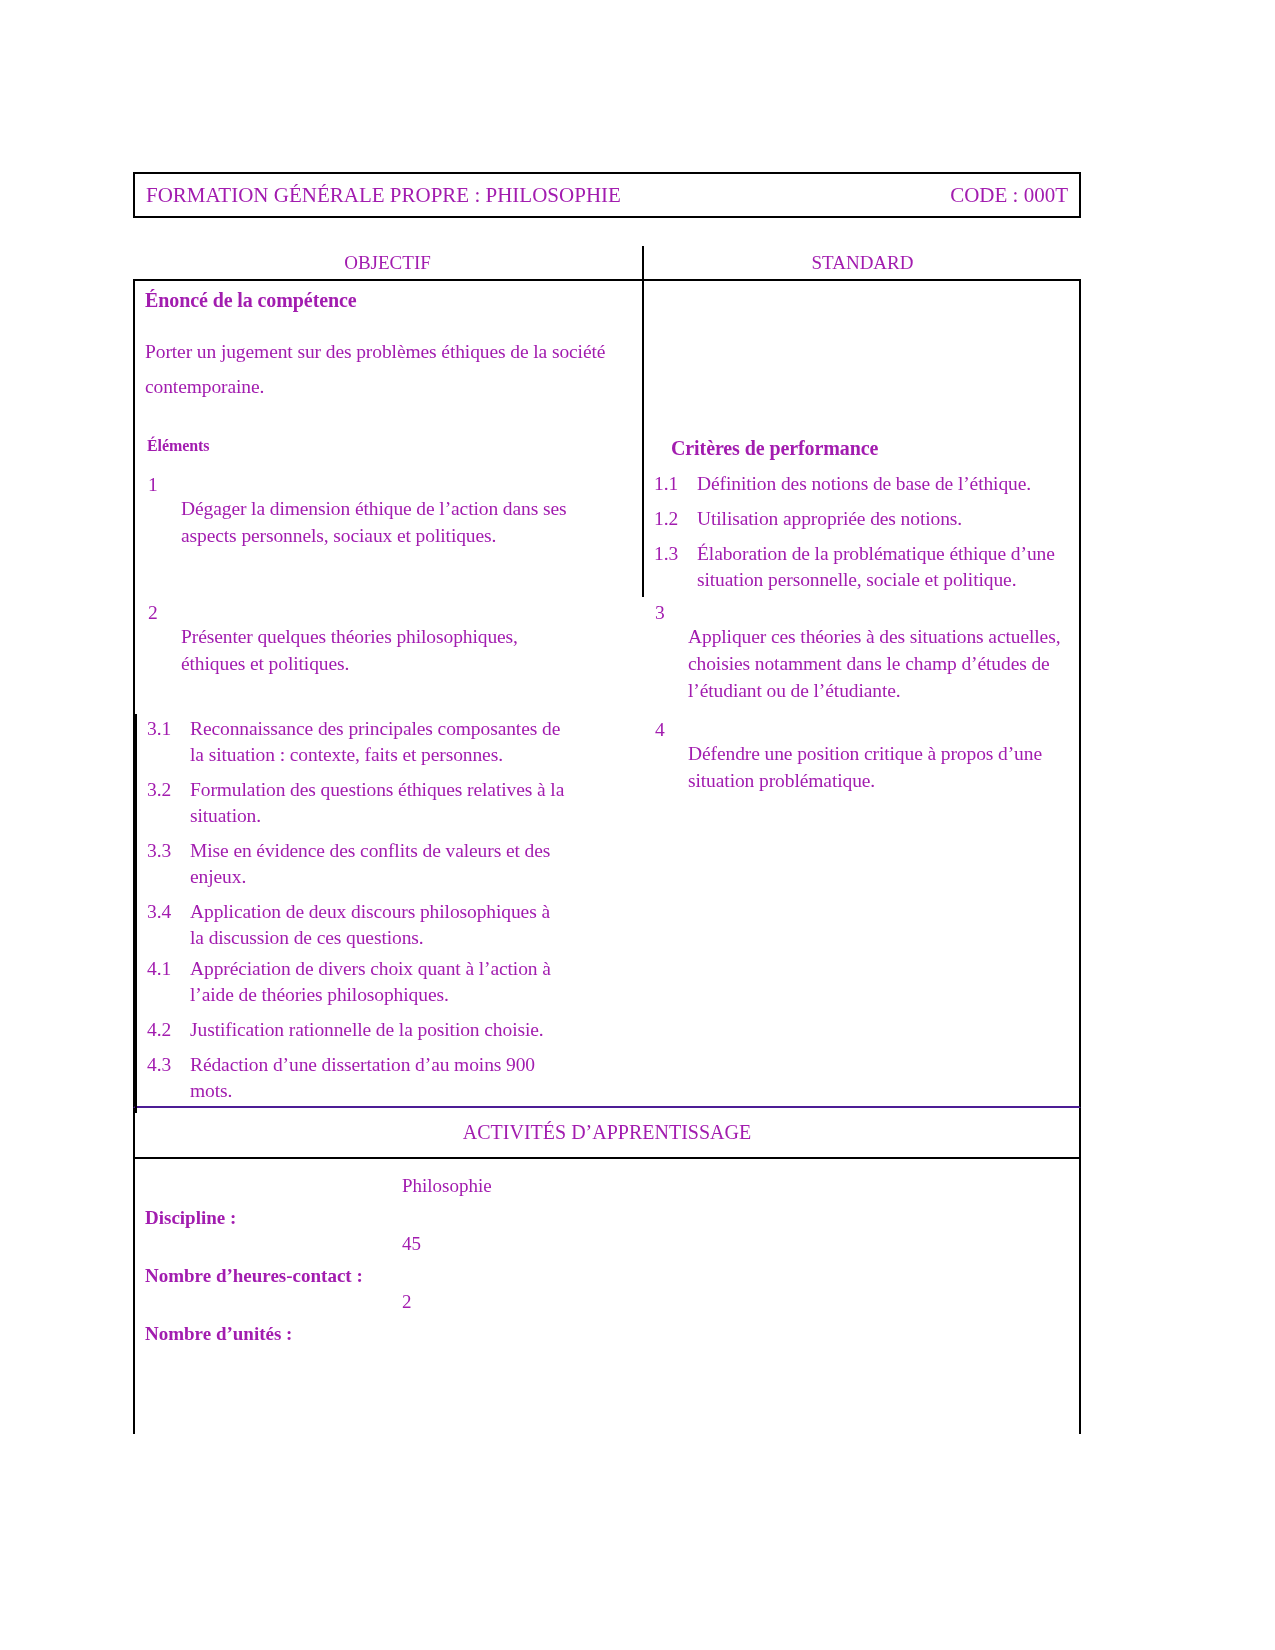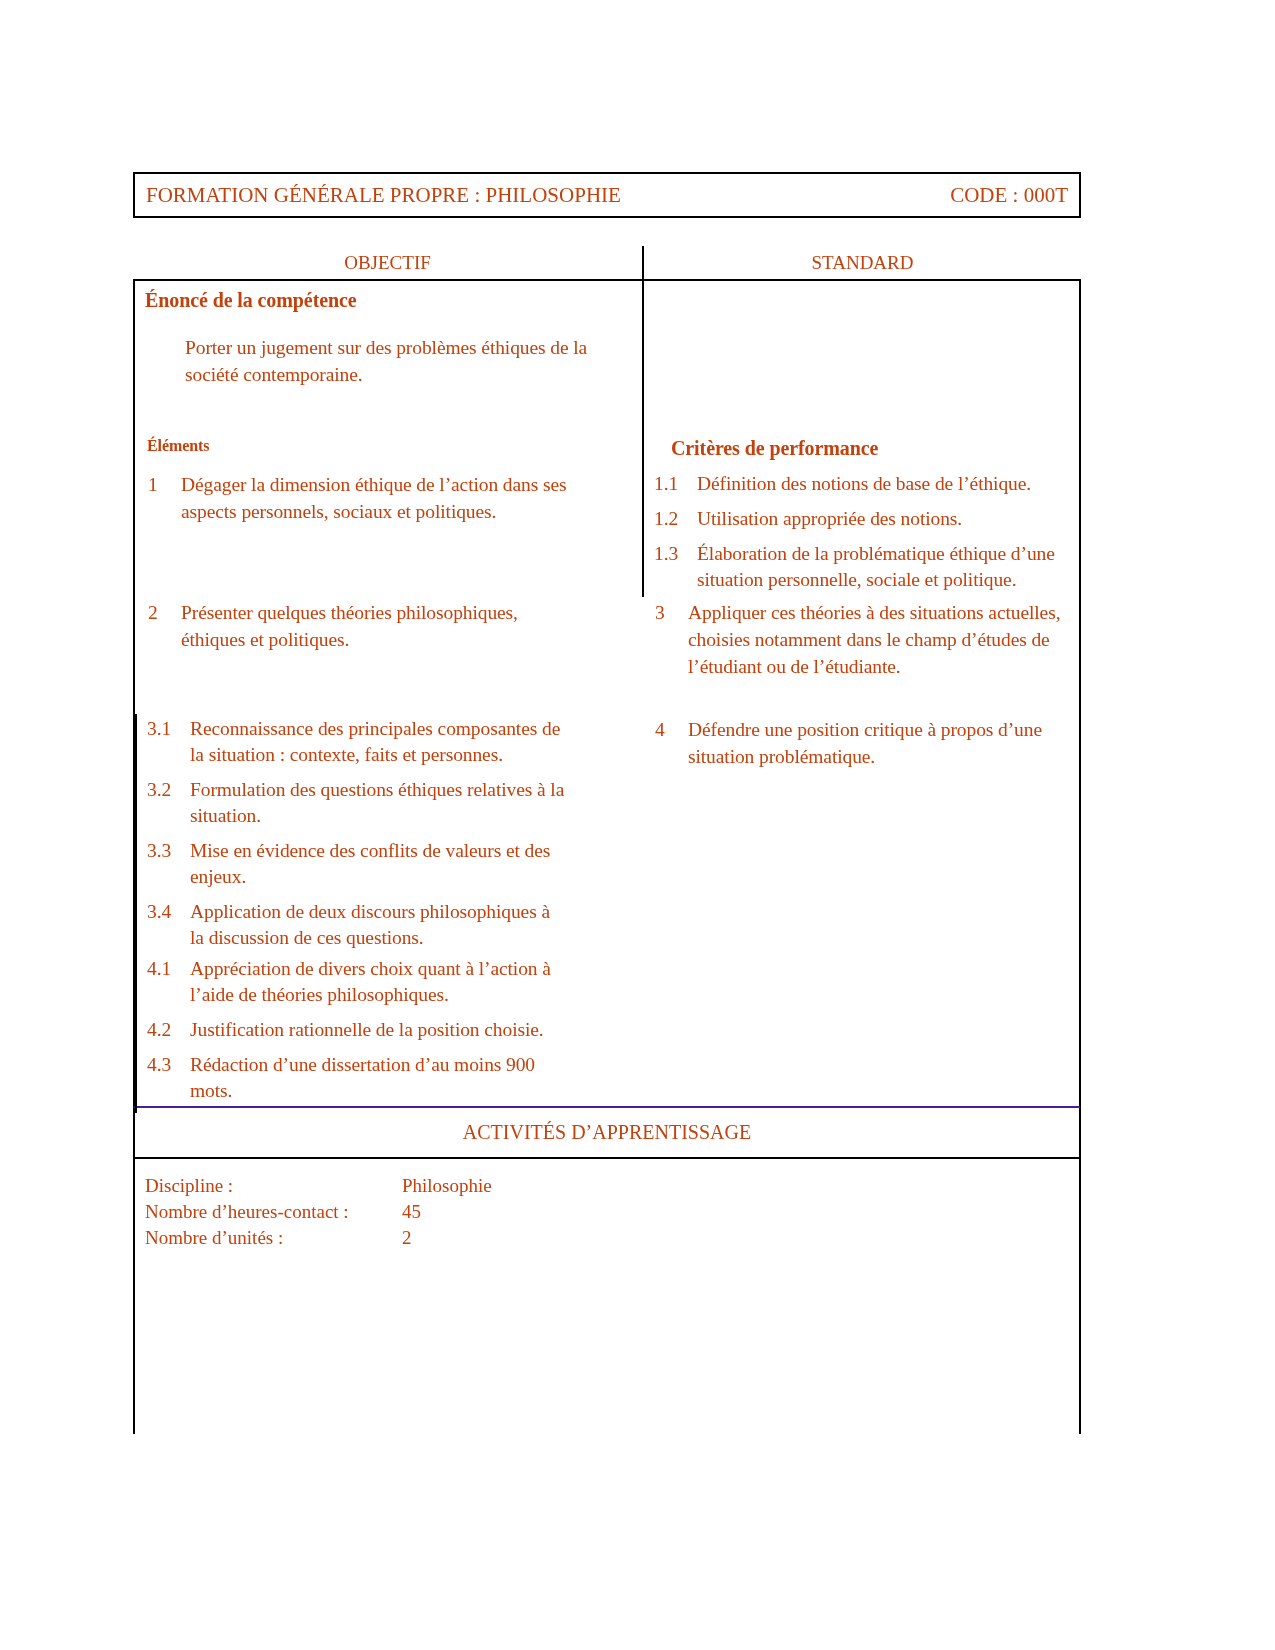--- a/index.html
+++ b/index.html
@@ -1,21 +1,21 @@
 <!DOCTYPE html>
 <html><head>
 <meta charset="utf-8">
 <style>
   html,body{margin:0;padding:0;background:#ffffff;}
   .page{
     position:relative;
     width:1275px;height:1434px;
     background:#ffffff;
     font-family:"Liberation Serif", serif;
-    color:#c2410c;
+    color:#a21caf;
   }
   .doc-table{
     position:absolute;left:133px;top:172px;width:948px;height:1309px;
     box-sizing:border-box;
     display:flex;flex-direction:column;
   }
   .row{box-sizing:border-box;}
   
   .title-row{
     height:46px;
@@ -41,47 +41,47 @@
     display:grid;
     grid-template-columns:507px 1fr;
     grid-template-rows:152px 36px minmax(128px,auto) minmax(117px,auto) minmax(240px,auto) 1fr;
     font-size:19.5px;
     letter-spacing:-0.1px;
   }
   .cell{box-sizing:border-box;}
   .cell.right{border-left:2px solid #000;}
   .enonce-cell{padding:6px 10px 0 10px;}
   .enonce-heading{font-weight:bold;font-size:20px;line-height:27px;}
-  .enonce-text{margin-top:20px;line-height:27px;max-width:470px;margin-left:40px;}
+  .enonce-text{margin-top:20px;line-height:35px;max-width:470px;}
   .label-cell-left{padding:4px 10px 0 12px;font-weight:bold;font-size:16px;}
   .label-cell-right{padding:4px 10px 0 27px;font-weight:bold;font-size:20px;}
   .element-cell{padding:2px 8px 0 13px;}
   .element-item{display:flex;line-height:27px;}
   .element-num{width:33px;flex:0 0 33px;}
-  .element-text{max-width:395px;}
+  .element-text{max-width:395px;margin-top:24px;}
   .criteria-cell{padding:2px 6px 0 10px;}
   .criterion{display:flex;line-height:26px;margin-bottom:9px;}
   .criterion-num{width:43px;flex:0 0 43px;}
   .criterion-text{max-width:378px;}
   
   .activities-row{
     height:51px;
     border-left:2px solid #000;border-right:2px solid #000;border-bottom:2px solid #000;
     display:flex;align-items:center;justify-content:center;
     font-size:20px;
   }
   
   .discipline-row{
     flex:1;
     border-left:2px solid #000;border-right:2px solid #000;border-bottom:4px solid #000;
     padding:14px 10px 0 10px;
     font-size:19px;
   }
   .field-line{display:flex;line-height:26px;}
-  .field-label{width:257px;flex:0 0 257px;font-weight:normal;}
+  .field-label{width:257px;flex:0 0 257px;font-weight:bold;margin-top:32px;}
   .field-value{}
   
   .footer{
     position:absolute;left:133px;top:1522px;width:948px;
     box-sizing:border-box;padding:0 10px;
     display:flex;align-items:flex-start;
     font-size:19px;
     gap:15px;
   }
   .footer-left{flex:1;text-align:left;}

